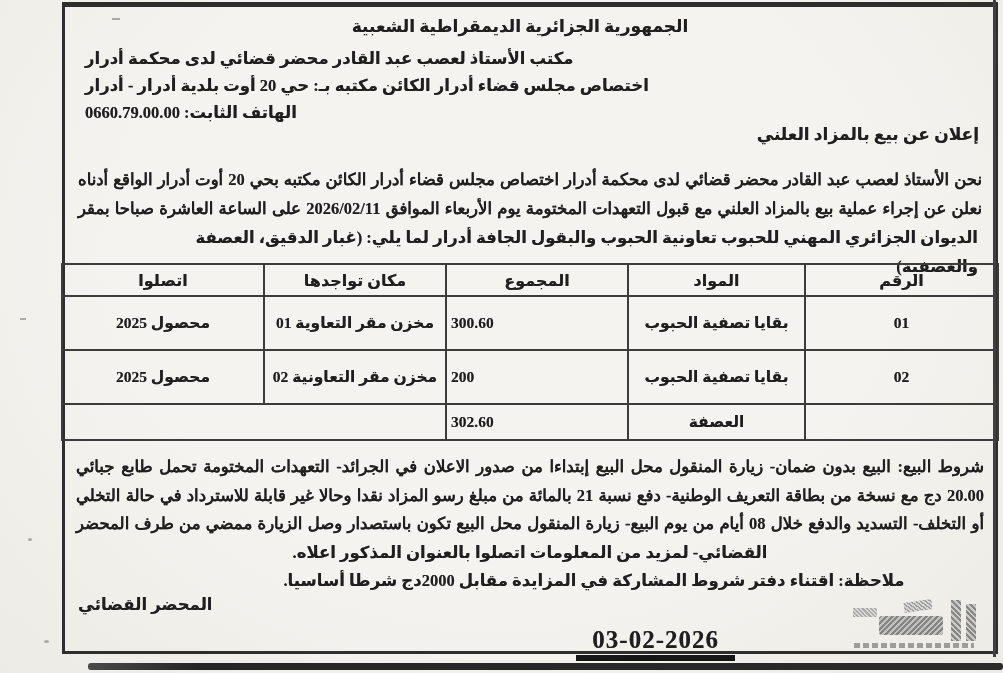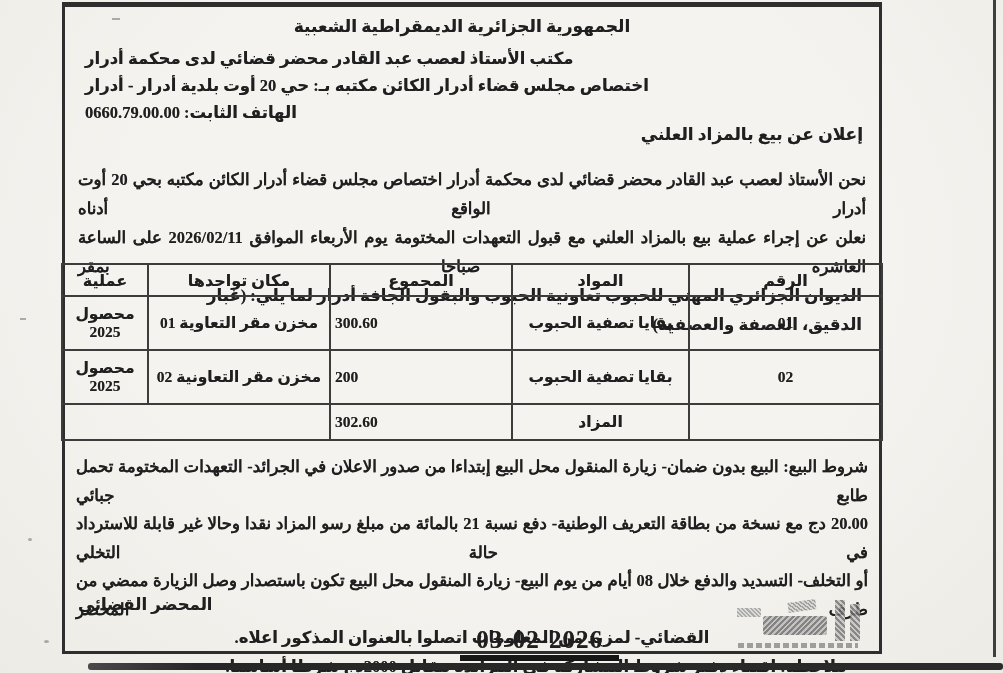--- a/index.html
+++ b/index.html
@@ -10,21 +10,21 @@
     overflow:hidden;
     direction:rtl;
     background: radial-gradient(ellipse at 50% 38%, #f4f3ef 55%, #edebe5 100%);
     font-family:"Liberation Serif","DejaVu Sans",serif;
     color:#1f1f1f;
     text-shadow:0 0 .6px rgba(20,20,20,.55);
   }
 
   
   .notice-box{
-    position:absolute; left:62px; top:2px; width:820px; height:652px;
+    position:absolute; left:62px; top:2px; width:936px; height:652px;
     border:3px solid #2e2e2e; border-top-width:5px;
   }
 
   .country{
     position:absolute; top:9px; left:-10px; width:100%;
     text-align:center; font-size:17px; font-weight:700;
   }
 
   .office{
     position:absolute; top:38px; right:189px; left:20px;
@@ -131,39 +131,39 @@
           <col class="c-tot">
           <col class="c-loc">
           <col>
       </colgroup>
       <tbody>
           <tr>
         <th>الرقم</th>
         <th>المواد</th>
         <th>المجموع</th>
         <th>مكان تواجدها</th>
-        <th>عملية</th>
+        <th>اتصلوا</th>
       </tr>
       <tr class="r-item">
         <td>01</td>
         <td>بقايا تصفية الحبوب</td>
         <td class="total-cell">300.60</td>
         <td>مخزن مقر التعاوية 01</td>
         <td>محصول 2025</td>
       </tr>
       <tr class="r-item">
         <td>02</td>
         <td>بقايا تصفية الحبوب</td>
         <td class="total-cell">200</td>
         <td>مخزن مقر التعاونية 02</td>
         <td>محصول 2025</td>
       </tr>
       <tr class="r-total">
         <td></td>
-        <td>المزاد</td>
+        <td>العصفة</td>
         <td class="total-cell">302.60</td>
         <td colspan="2"></td>
       </tr>
     </tbody>
       </table>
   </div>
 
   <div class="terms">
     <div class="line-fill">شروط البيع: البيع بدون ضمان- زيارة المنقول محل البيع إبتداءا من صدور الاعلان في الجرائد- التعهدات المختومة تحمل طابع جبائي</div>
     <div class="line-fill">20.00 دج مع نسخة من بطاقة التعريف الوطنية- دفع نسبة 21 بالمائة من مبلغ رسو المزاد نقدا وحالا غير قابلة للاسترداد في حالة التخلي</div>

